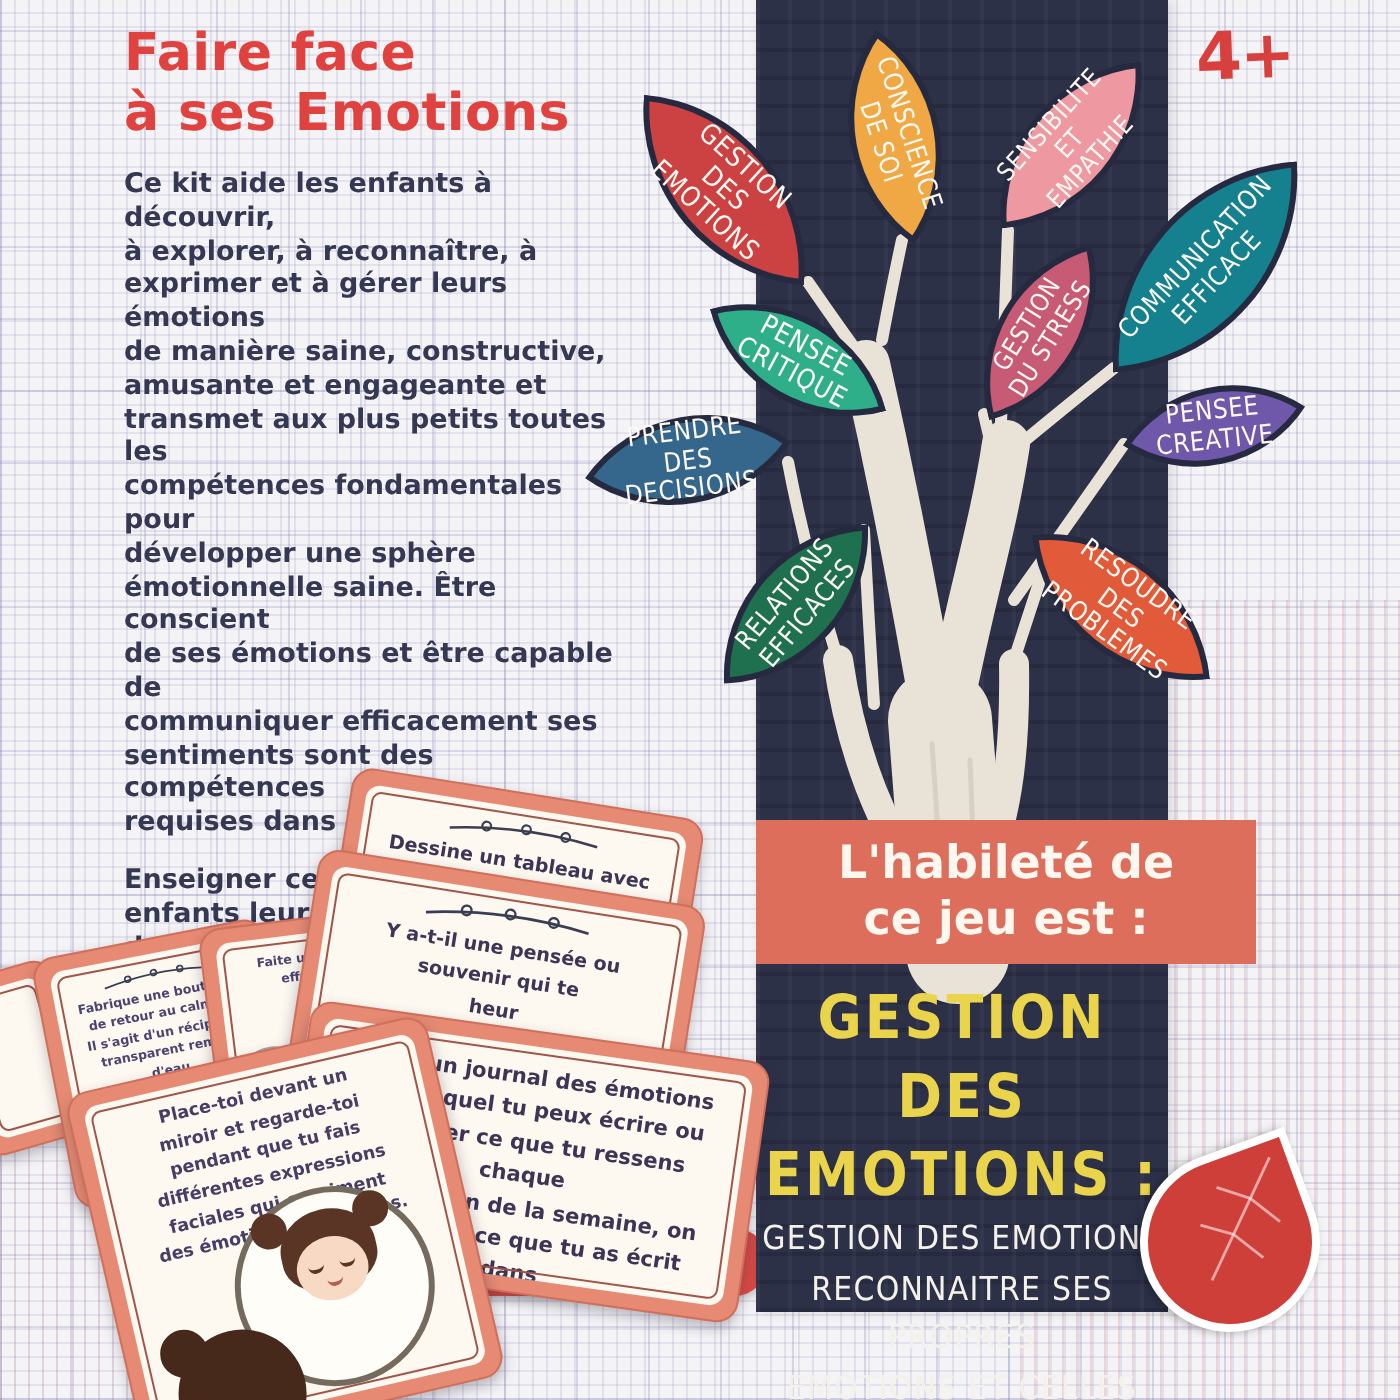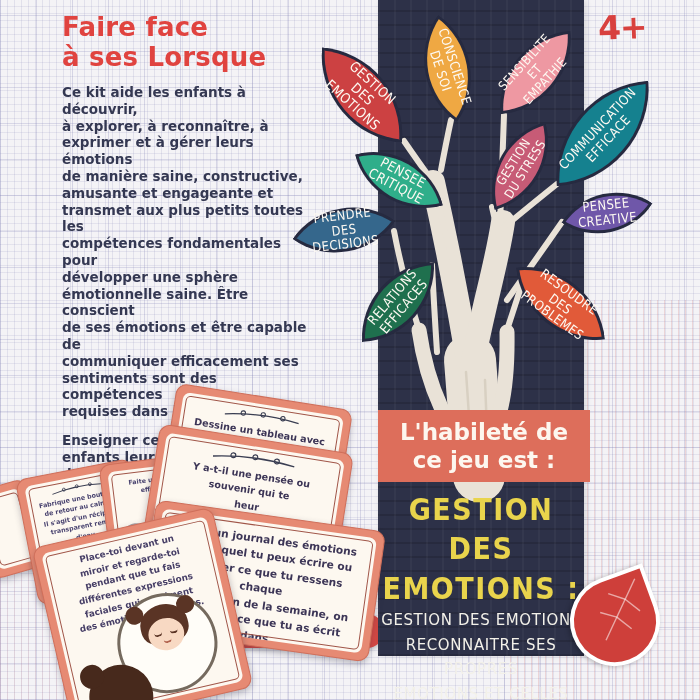--- a/index.html
+++ b/index.html
@@ -36,21 +36,21 @@
 
   .tree-svg{position:absolute;left:0;top:0;z-index:4;pointer-events:none;}
 
   
   .leaf{position:absolute;z-index:6;border:3.5px solid #262a40;display:flex;align-items:center;justify-content:center;}
   .d1{border-radius:0 100% 0 100%;}
   .d2{border-radius:100% 0 100% 0;}
   .leaf span{display:block;white-space:pre-line;text-align:center;color:#fdf9f2;font-weight:500;line-height:1.1;letter-spacing:.4px;}
 
   
-  .callout{position:absolute;left:378px;top:410px;width:212px;height:72px;z-index:5;background:#dd6e5b;display:flex;align-items:center;justify-content:center;}
+  .callout{position:absolute;left:378px;top:410px;width:250px;height:72px;z-index:5;background:#dd6e5b;display:flex;align-items:center;justify-content:center;}
   .callout div{color:#fdf7ef;font-size:23px;line-height:1.22;font-weight:800;text-align:center;white-space:pre-line;}
   .skilltext{position:absolute;left:378px;top:490px;width:206px;z-index:5;text-align:center;}
   .skilltext .t{font-size:27px;line-height:1.3;font-weight:700;letter-spacing:1.5px;white-space:pre-line;transform:scaleY(1.12);transform-origin:top center;}
   .skilltext .d{margin-top:12px;font-size:15px;line-height:1.5;font-weight:500;letter-spacing:.6px;color:#f3f1e9;white-space:pre-line;transform:scaleY(1.1);transform-origin:top center;}
 
   
   .banner42{position:absolute;left:202px;top:614px;width:182px;height:34px;z-index:2;background:#d84a45;border-radius:17px;display:flex;align-items:center;justify-content:center;box-shadow:0 2px 4px rgba(0,0,0,0.2);}
   .banner42 span{color:#fdf7ef;font-size:20px;font-weight:800;letter-spacing:.5px;}
 
   
@@ -94,21 +94,21 @@
 </style>
 </head>
 <body>
 
 <div class="stage">
   <div class="pink-grid"></div>
   <div class="pink-grid2"></div>
 
   <section class="intro">
     <h1>Faire face
-à ses Lorsque</h1>
+à ses Emotions</h1>
     <p>Ce kit aide les enfants à découvrir,
 à explorer, à reconnaître, à
 exprimer et à gérer leurs émotions
 de manière saine, constructive,
 amusante et engageante et
 transmet aux plus petits toutes les
 compétences fondamentales pour
 développer une sphère
 émotionnelle saine. Être conscient
 de ses émotions et être capable de

